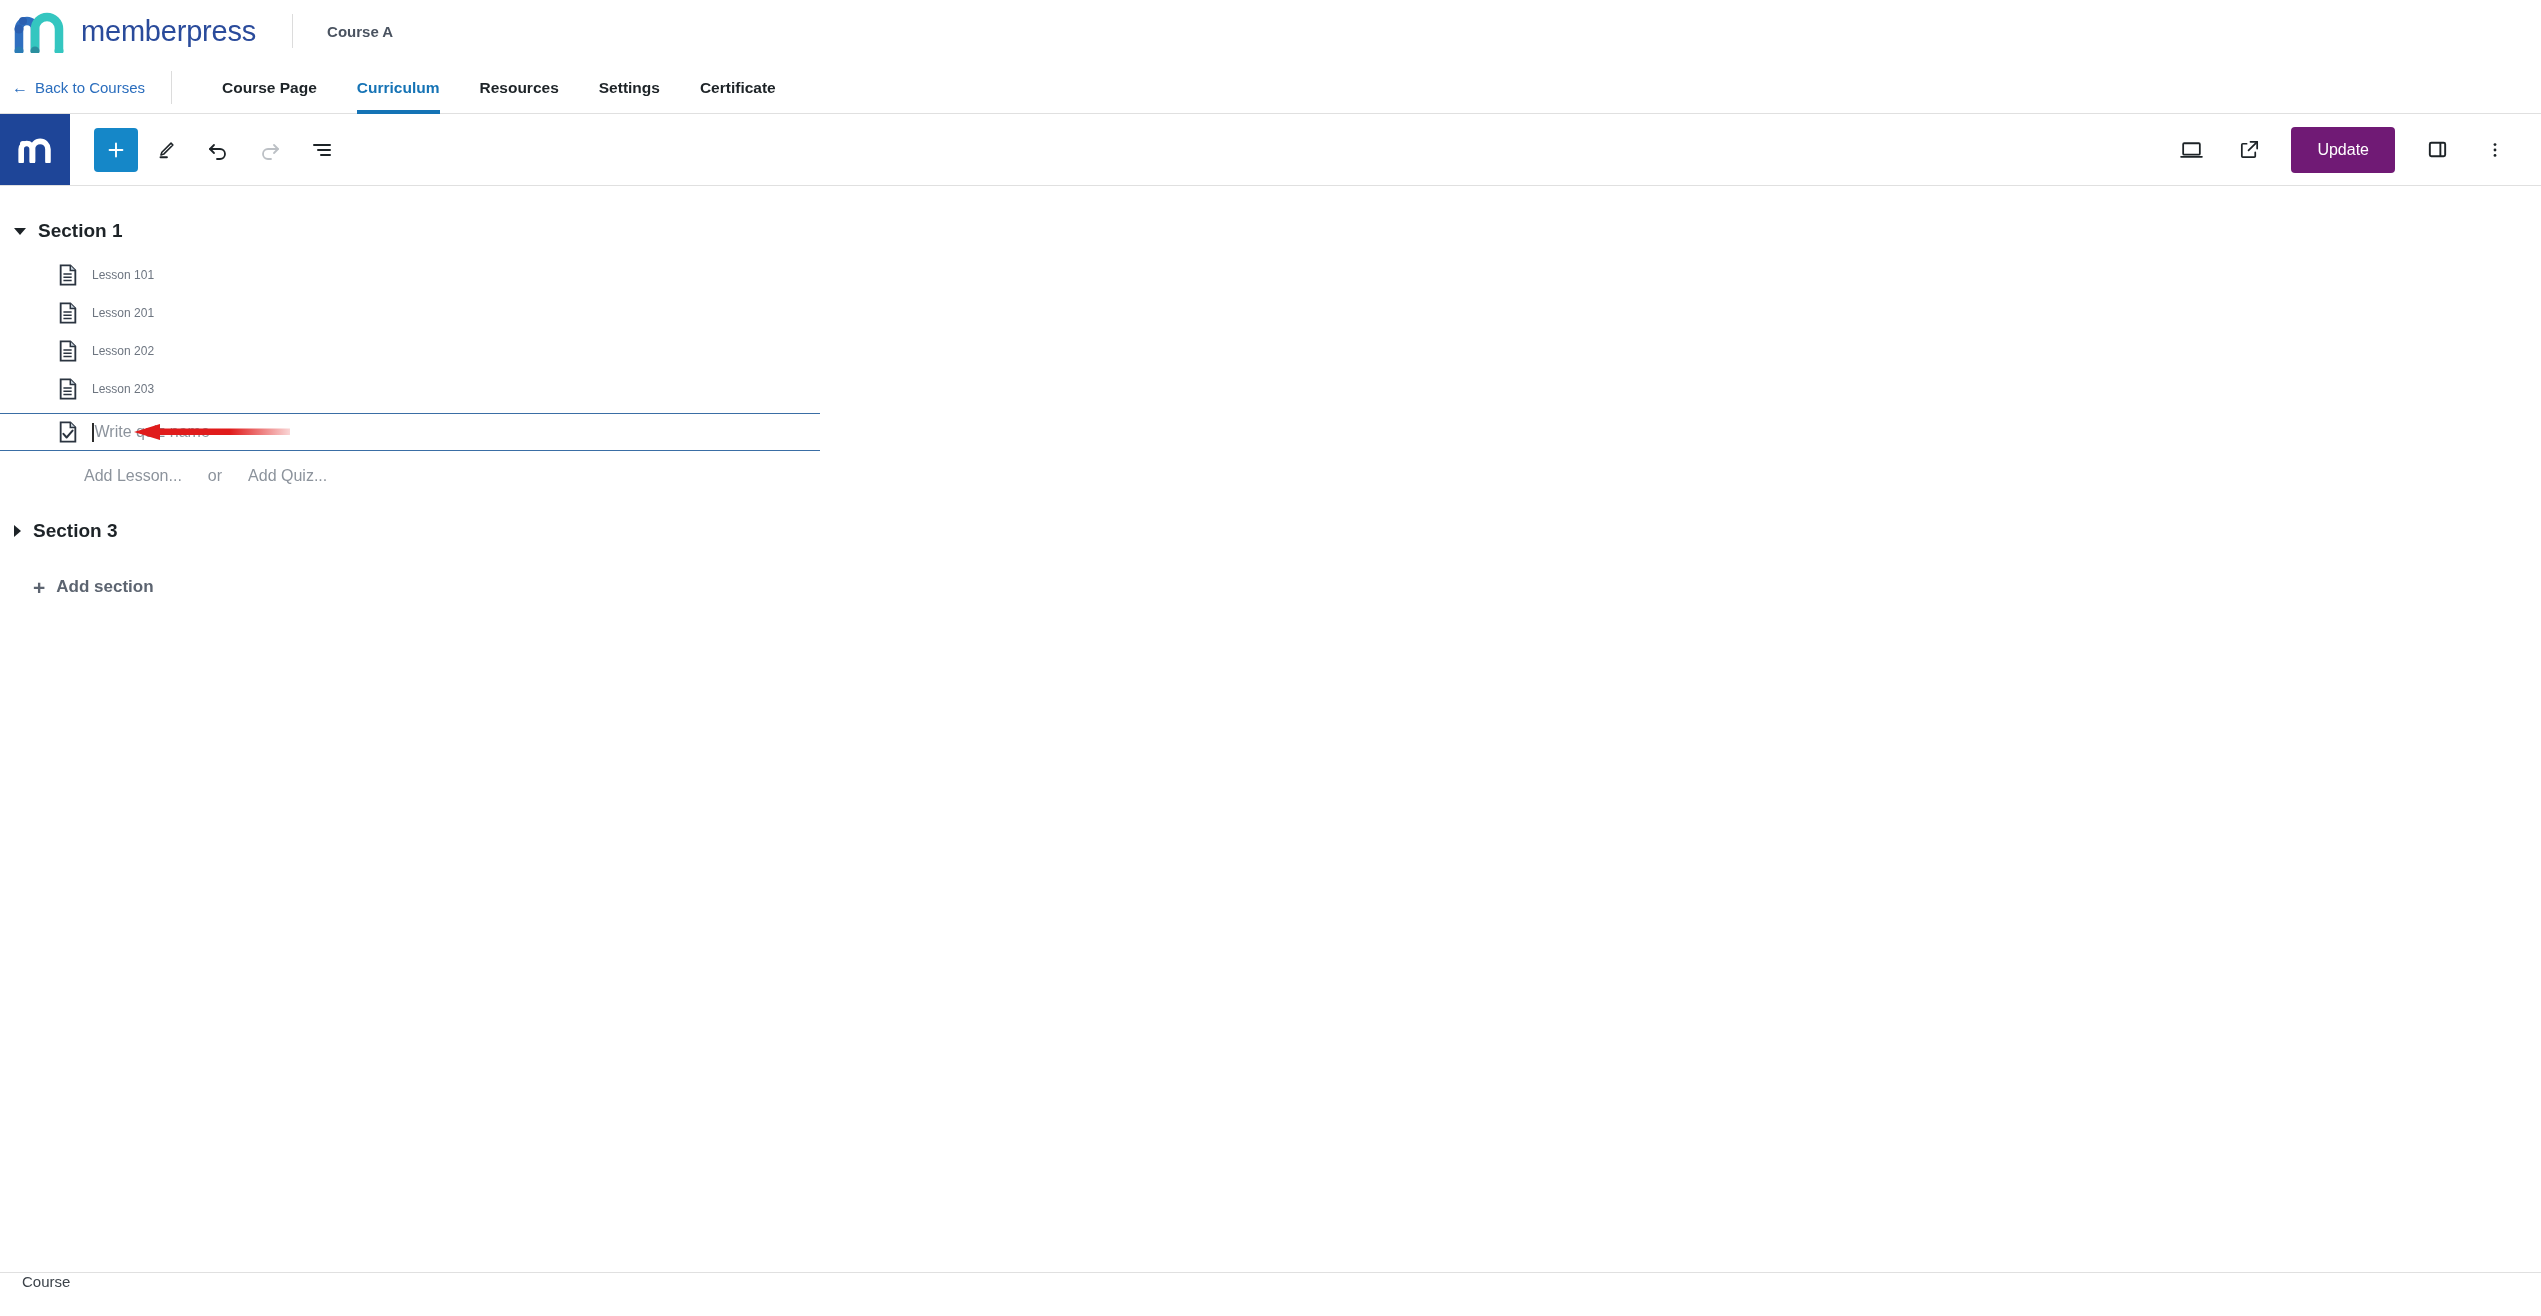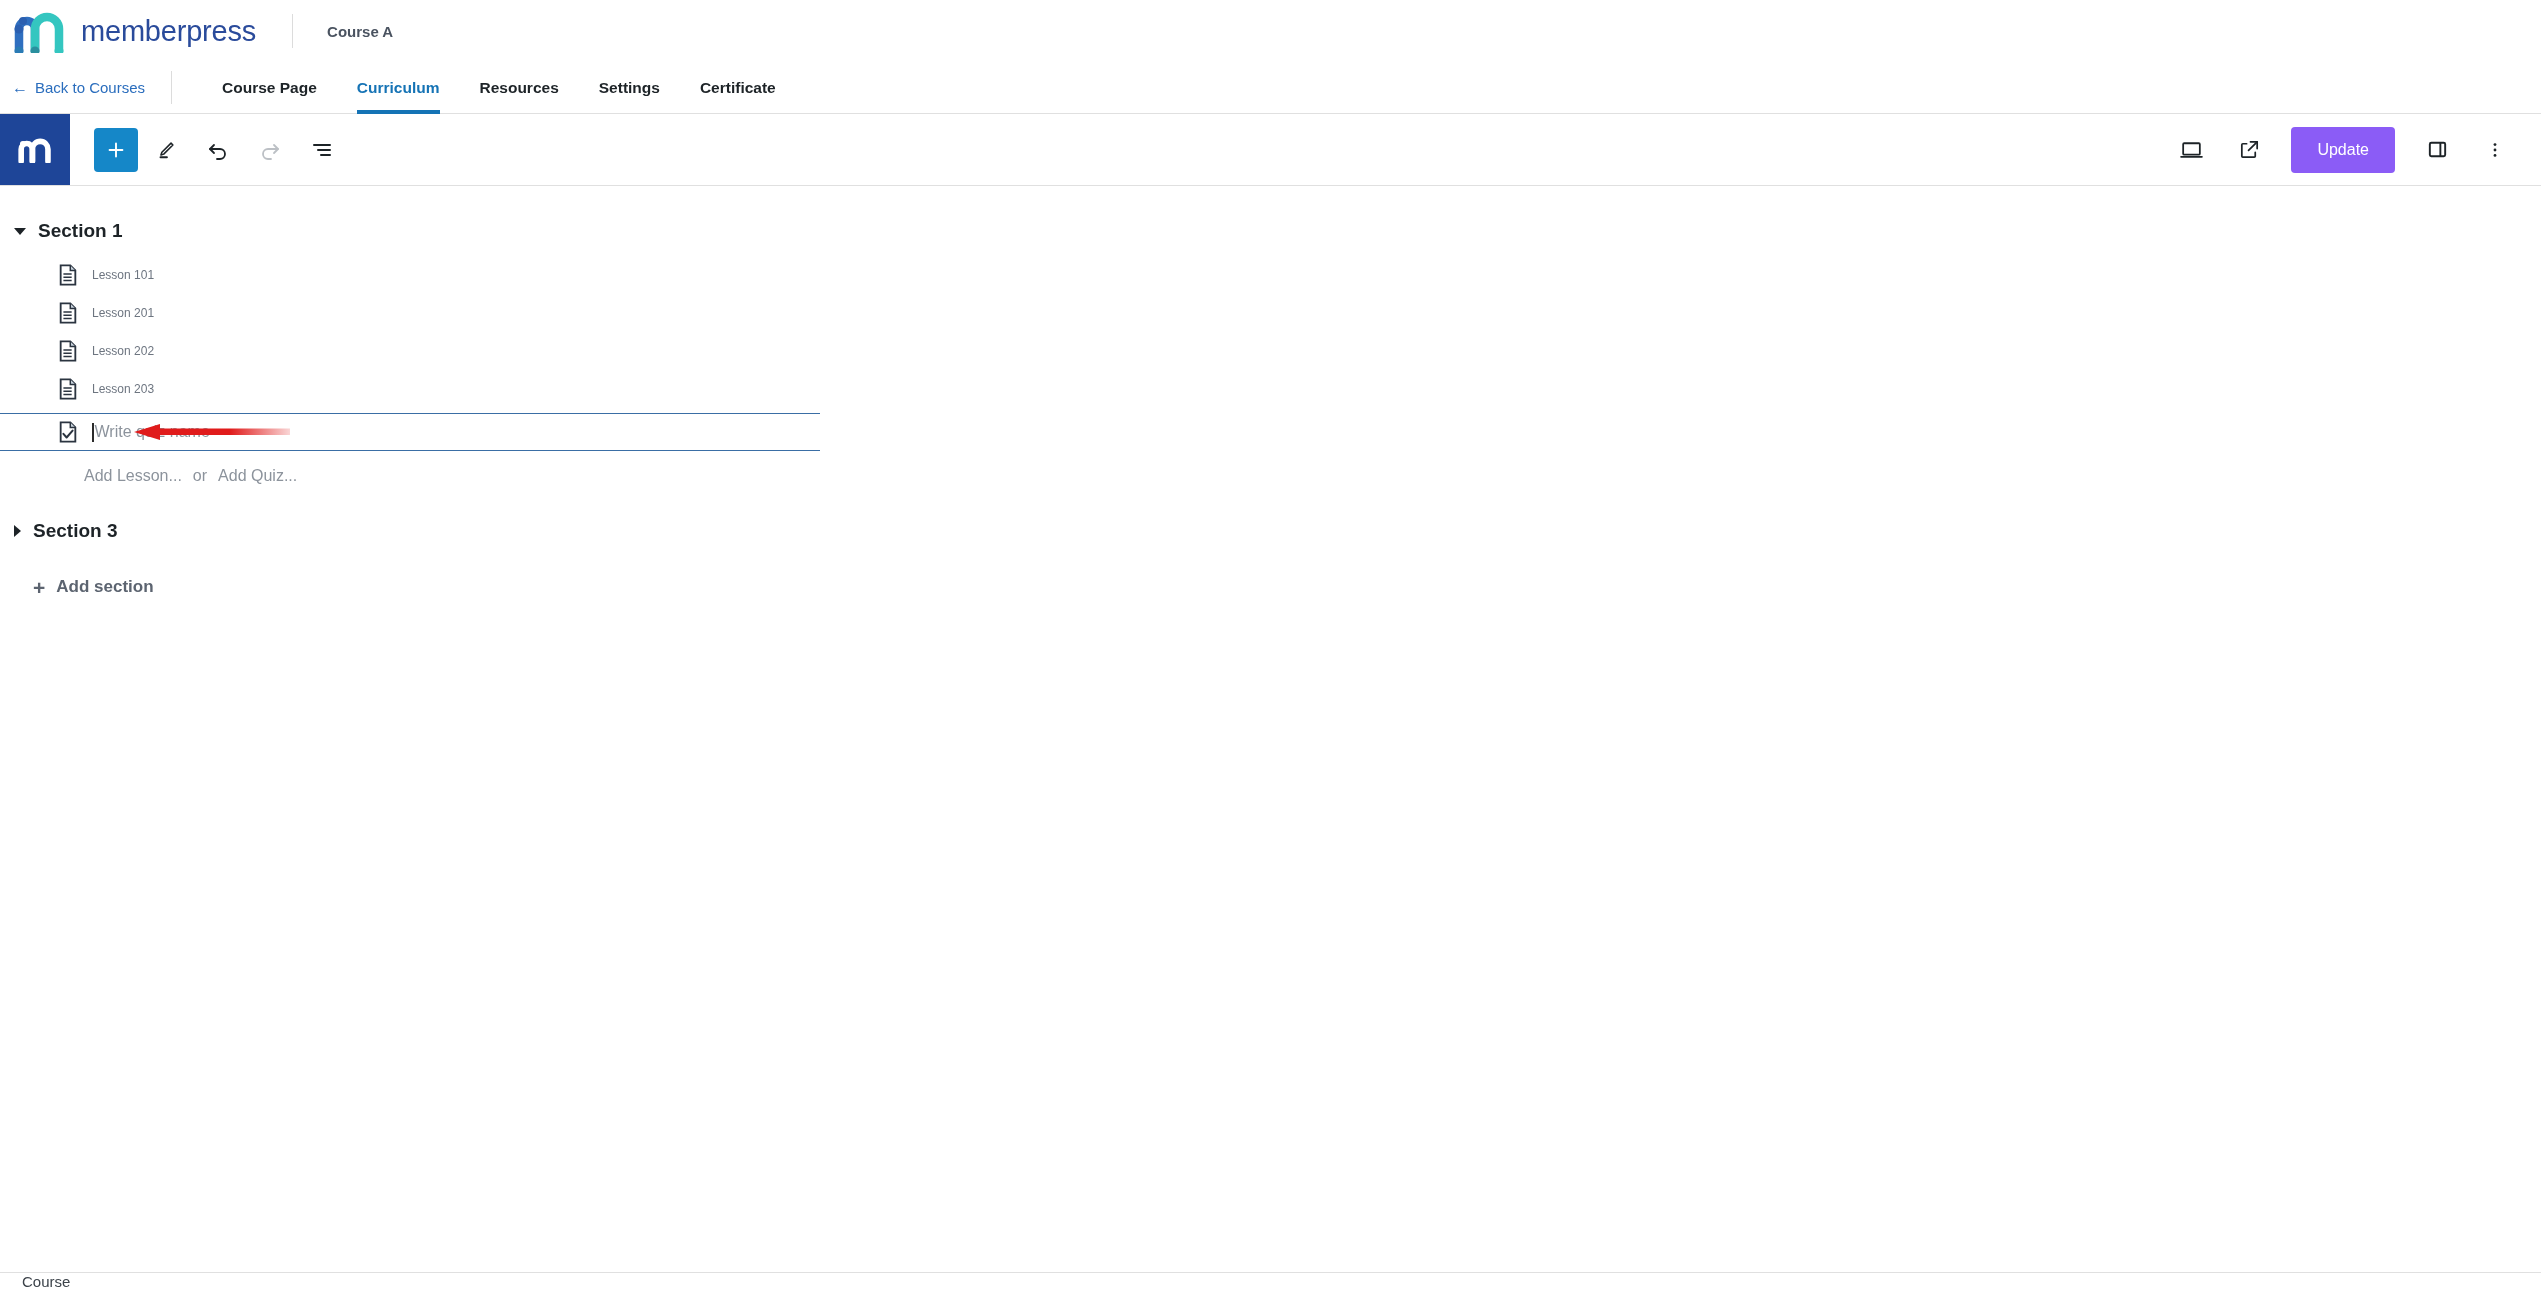--- a/index.html
+++ b/index.html
@@ -123,21 +123,21 @@
   }
   .tool-btn svg { display: block; }
   .toolbar-spacer { flex: 1; }
   .toolbar-right {
     display: flex;
     align-items: center;
     gap: 10px;
     padding-right: 22px;
   }
   .update-btn {
-    background: #8b5cf6;
+    background: #701a75;
     color: #ffffff;
     font-size: 16px;
     border: none;
     border-radius: 4px;
     padding: 0 26px;
     height: 46px;
     cursor: pointer;
     font-family: "Liberation Sans", sans-serif;
     margin: 0 8px;
   }
@@ -219,21 +219,21 @@
     width: 160px;
     height: 20px;
     pointer-events: none;
   }
   .add-row {
     display: flex;
     align-items: center;
     height: 40px;
     padding-left: 84px;
     font-size: 16px;
-    gap: 11px;
+    gap: 26px;
   }
   .add-link { color: #8c939c; cursor: pointer; }
   .add-or { color: #8c939c; }
   .add-section-row {
     display: flex;
     align-items: center;
     padding-left: 33px;
     height: 42px;
     margin-top: 16px;
     cursor: pointer;

